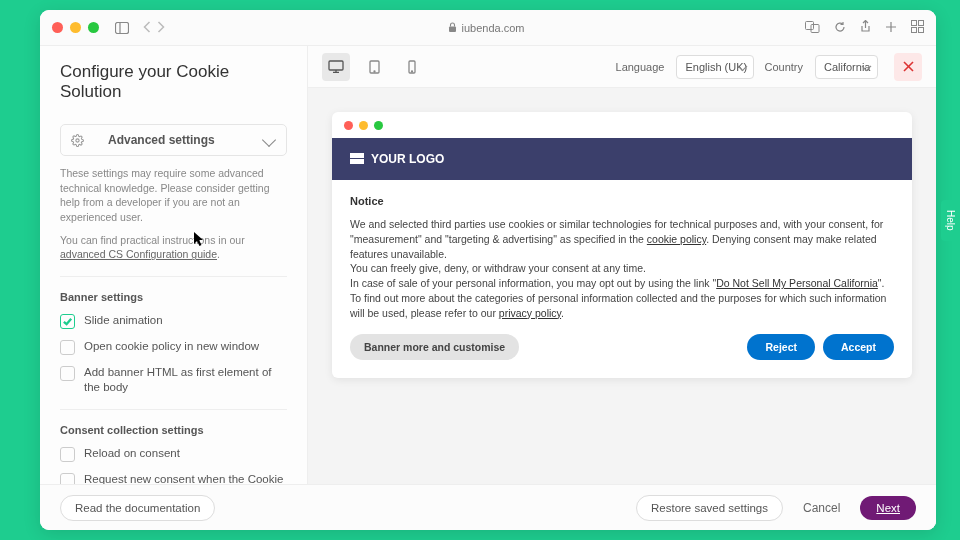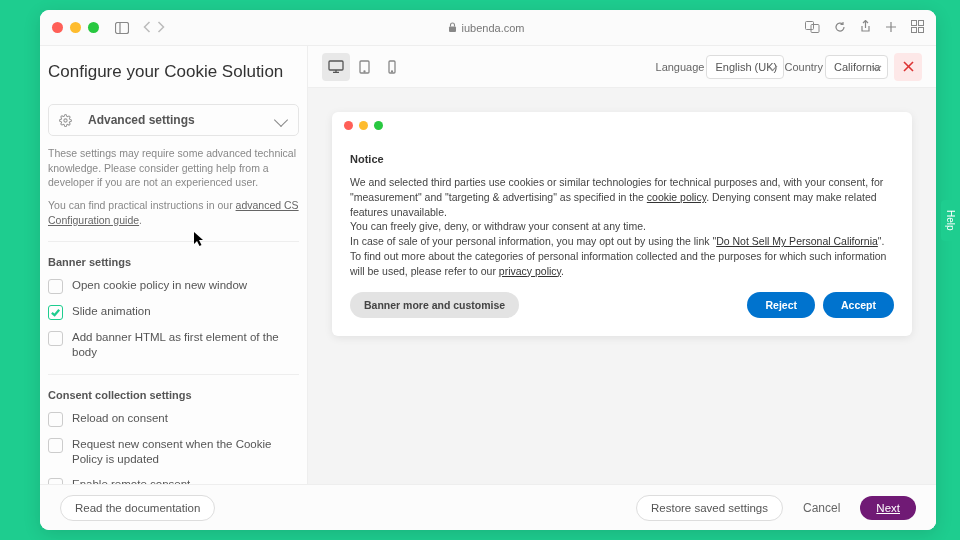--- a/index.html
+++ b/index.html
@@ -7,35 +7,35 @@
 .browser-window { position: absolute; top: 10px; left: 24px; right: 24px; bottom: 10px; background: #fdfdfd; border-radius: 9px; box-shadow: 0 4px 18px rgba(0,0,0,0.12); display: flex; flex-direction: column; overflow: hidden; margin-left: 16px; }
 .browser-chrome { height: 36px; display: flex; align-items: center; padding: 0 12px; border-bottom: 1px solid #eee; background: #fbfbfb; }
 .traffic-lights { display: flex; gap: 7px; margin-right: 16px; }
 .traffic-lights span { width: 11px; height: 11px; border-radius: 50%; display: block; }
 .tl-red { background: #ff5f57; } .tl-yellow { background: #febc2e; } .tl-green { background: #28c840; }
 .chrome-icon { color: #888; margin-right: 12px; display: flex; align-items: center; }
 .nav-arrow { color: #bbb; margin: 0 2px; }
 .address-bar { flex: 1; display: flex; align-items: center; justify-content: center; font-size: 11px; color: #777; }
 .chrome-right { display: flex; align-items: center; gap: 14px; color: #888; margin-left: auto; }
 .app-body { flex: 1; display: flex; position: relative; overflow: hidden; }
-.sidebar { width: 268px; border-right: 1px solid #eee; padding: 16px 8px; overflow-y: auto; font-size: 12px; color: #333; }
+.sidebar { width: 268px; border-right: 1px solid #eee; padding: 16px 20px; overflow-y: auto; font-size: 12px; color: #333; }
 .page-title { font-size: 17px; font-weight: 500; color: #333; margin-bottom: 22px; }
-.accordion-header { display: flex; align-items: center; gap: 16px; border: 1px solid #e5e5e5; border-radius: 5px; padding: 8px 10px; font-size: 12px; font-weight: 600; color: #555; margin-bottom: 10px; cursor: pointer; }
+.accordion-header { display: flex; align-items: center; gap: 24px; border: 1px solid #e5e5e5; border-radius: 5px; padding: 8px 10px; font-size: 12px; font-weight: 600; color: #555; margin-bottom: 10px; cursor: pointer; }
 .gear-svg { width: 13px; height: 13px; }
 .note-text { font-size: 10.5px; color: #888; line-height: 1.4; margin-bottom: 8px; }
 .note-text a { color: #666; text-decoration: underline; }
 .divider { border: none; border-top: 1px solid #eee; margin: 14px 0; }
 .section-header { font-size: 11px; font-weight: 600; color: #555; margin-bottom: 10px; }
 .checkbox-row { display: flex; align-items: flex-start; gap: 9px; margin-bottom: 10px; cursor: pointer; }
 .checkbox-box { width: 15px; height: 15px; border: 1px solid #ccc; border-radius: 3px; flex-shrink: 0; display: flex; align-items: center; justify-content: center; margin-top: 1px; }
 .checkbox-box.checked { border-color: #1ecd8f; }
 .check-svg { width: 11px; height: 11px; stroke: #1ecd8f; stroke-width: 2.5; fill: none; }
 .checkbox-label { font-size: 11.5px; color: #555; line-height: 1.3; }
 .preview-panel { flex: 1; background: #f4f4f4; display: flex; flex-direction: column; position: relative; }
-.preview-toolbar { height: 42px; background: #fcfcfc; border-bottom: 1px solid #eee; display: flex; align-items: center; padding: 0 14px; gap: 0; }
+.preview-toolbar { height: 42px; background: #fcfcfc; border-bottom: 1px solid #eee; display: flex; align-items: center; padding: 0 14px; gap: 10px; }
 .device-btn { width: 28px; height: 28px; border-radius: 4px; display: flex; align-items: center; justify-content: center; color: #888; cursor: pointer; }
 .device-btn.active { background: #e8e8e8; color: #555; }
 .toolbar-spacer { flex: 1; }
 .toolbar-label { font-size: 11px; color: #666; margin-right: 2px; }
 .toolbar-select { font-size: 11px; color: #555; border: 1px solid #ddd; border-radius: 4px; padding: 5px 6px 5px 8px; background: #fff; appearance: none; position: relative; }
 .select-wrap { position: relative; display: inline-flex; }
 .select-wrap::after { content: ''; position: absolute; right: 8px; top: 50%; width: 6px; height: 6px; border-right: 1px solid #888; border-bottom: 1px solid #888; transform: translateY(-60%) rotate(45deg); pointer-events: none; }
 .close-preview { width: 28px; height: 28px; border-radius: 4px; background: #fde8e8; color: #d33; display: flex; align-items: center; justify-content: center; cursor: pointer; margin-left: 6px; }
 .preview-stage { flex: 1; padding: 24px; }
 .fake-browser { background: #fff; border-radius: 6px; box-shadow: 0 2px 8px rgba(0,0,0,0.08); overflow: hidden; }
@@ -136,30 +136,30 @@
       <p class="note-text">These settings may require some advanced technical knowledge. Please consider getting help from a developer if you are not an experienced user.</p>
       <p class="note-text">
         <span>You can find practical instructions in our </span><a href="#">advanced CS Configuration guide</a><span>.</span>
       </p>
 
       <hr class="divider">
 
       <div class="section-header">Banner settings</div>
       <div id="banner-opts">
           <div class="checkbox-row">
-            <div class="checkbox-box"></div>
-            <span class="checkbox-label">Open cookie policy in new window</span>
-          </div>
-          <div class="checkbox-row">
             <div class="checkbox-box checked">
               <svg class="check-svg" viewBox="0 0 12 12">
                 <polyline points="2,6.5 5,9 10,3"></polyline>
               </svg>
             </div>
             <span class="checkbox-label">Slide animation</span>
+          </div>
+          <div class="checkbox-row">
+            <div class="checkbox-box"></div>
+            <span class="checkbox-label">Open cookie policy in new window</span>
           </div>
           <div class="checkbox-row">
             <div class="checkbox-box"></div>
             <span class="checkbox-label">Add banner HTML as first element of the body</span>
           </div>
         </div>
 
       <hr class="divider">
 
       <div class="section-header">Consent collection settings</div>
@@ -216,20 +216,24 @@
             </svg>
         </div>
       </div>
 
       <div class="preview-stage">
         <div class="fake-browser">
           <div class="fake-chrome">
             <span class="fc-r"></span>
             <span class="fc-y"></span>
             <span class="fc-g"></span>
+          </div>
+          <div class="website-header">
+            <span class="logo-mark"></span>
+            <span>YOUR LOGO</span>
           </div>
           <div class="cookie-notice">
             <h4>Notice</h4>
             <p>
               <span>We and selected third parties use cookies or similar technologies for technical purposes and, with your consent, for "measurement" and "targeting &amp; advertising" as specified in the </span><a href="#">cookie policy</a><span>. Denying consent may make related features unavailable.</span><br>
               <span>You can freely give, deny, or withdraw your consent at any time.</span><br>
               <span>In case of sale of your personal information, you may opt out by using the link "</span><a href="#">Do Not Sell My Personal California</a><span>".</span><br>
               <span>To find out more about the categories of personal information collected and the purposes for which such information will be used, please refer to our </span><a href="#">privacy policy</a><span>.</span>
             </p>
             <div class="cookie-buttons">

